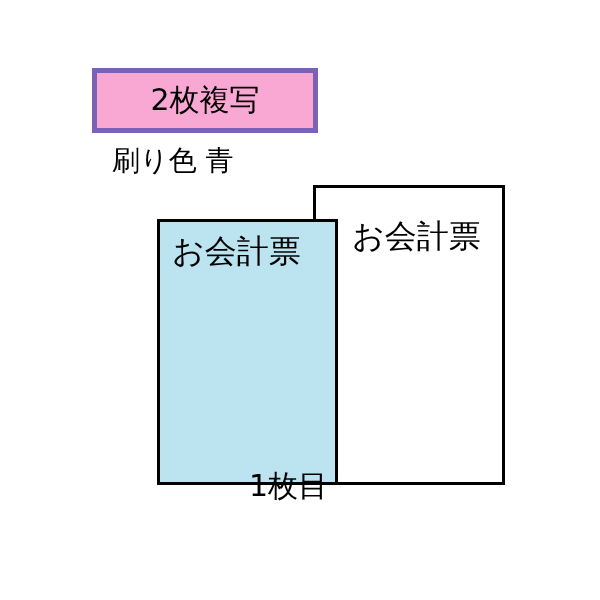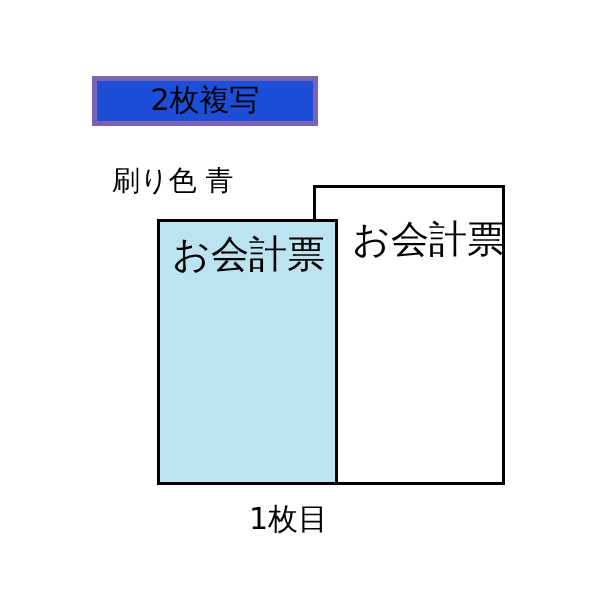--- a/index.html
+++ b/index.html
@@ -21,49 +21,47 @@
     height: 600px;
     background: #ffffff;
   }
 
   
   .badge {
     position: absolute;
     left: 92px;
     top: 68px;
     width: 226px;
-    height: 50px;
+    height: 65px;
     box-sizing: border-box;
     border: 5px solid #7b63b4;
-    background: #1d4ed8;
+    background: #f9a8d4;
     display: flex;
     align-items: center;
     justify-content: center;
-    margin-top: 8px;
   }
   .badge-text {
     font-size: 30px;
     line-height: 1;
     color: #000000;
     letter-spacing: 0px;
     font-weight: normal;
     white-space: nowrap;
     transform: translateY(-1px);
   }
 
   
   .print-color {
     position: absolute;
     left: 112px;
     top: 147px;
     font-size: 28px;
     line-height: 1;
     color: #000000;
     white-space: nowrap;
-    margin-top: 20px;
   }
 
   
   .sheet {
     position: absolute;
     box-sizing: border-box;
     border: 3px solid #000000;
   }
 
   
@@ -81,21 +79,21 @@
     left: 157px;
     top: 219px;
     width: 181px;
     height: 266px;
     background: #bce4f0;
     z-index: 2;
   }
 
   .sheet-title {
     position: absolute;
-    font-size: 38px;
+    font-size: 32px;
     line-height: 1;
     color: #000000;
     white-space: nowrap;
   }
   .sheet-back .sheet-title {
     left: 36px;
     top: 32px;
   }
   .sheet-front .sheet-title {
     left: 12px;
@@ -106,21 +104,21 @@
   .sheet-caption {
     position: absolute;
     font-size: 30px;
     line-height: 1;
     color: #000000;
     white-space: nowrap;
     z-index: 3;
   }
   .caption-first {
     left: 249px;
-    top: 504px;
+    top: 471px;
   }
   .caption-second {
     left: 408px;
     top: 474px;
   }
 </style>
 </head>
 <body>
 
 <div id="stage">

